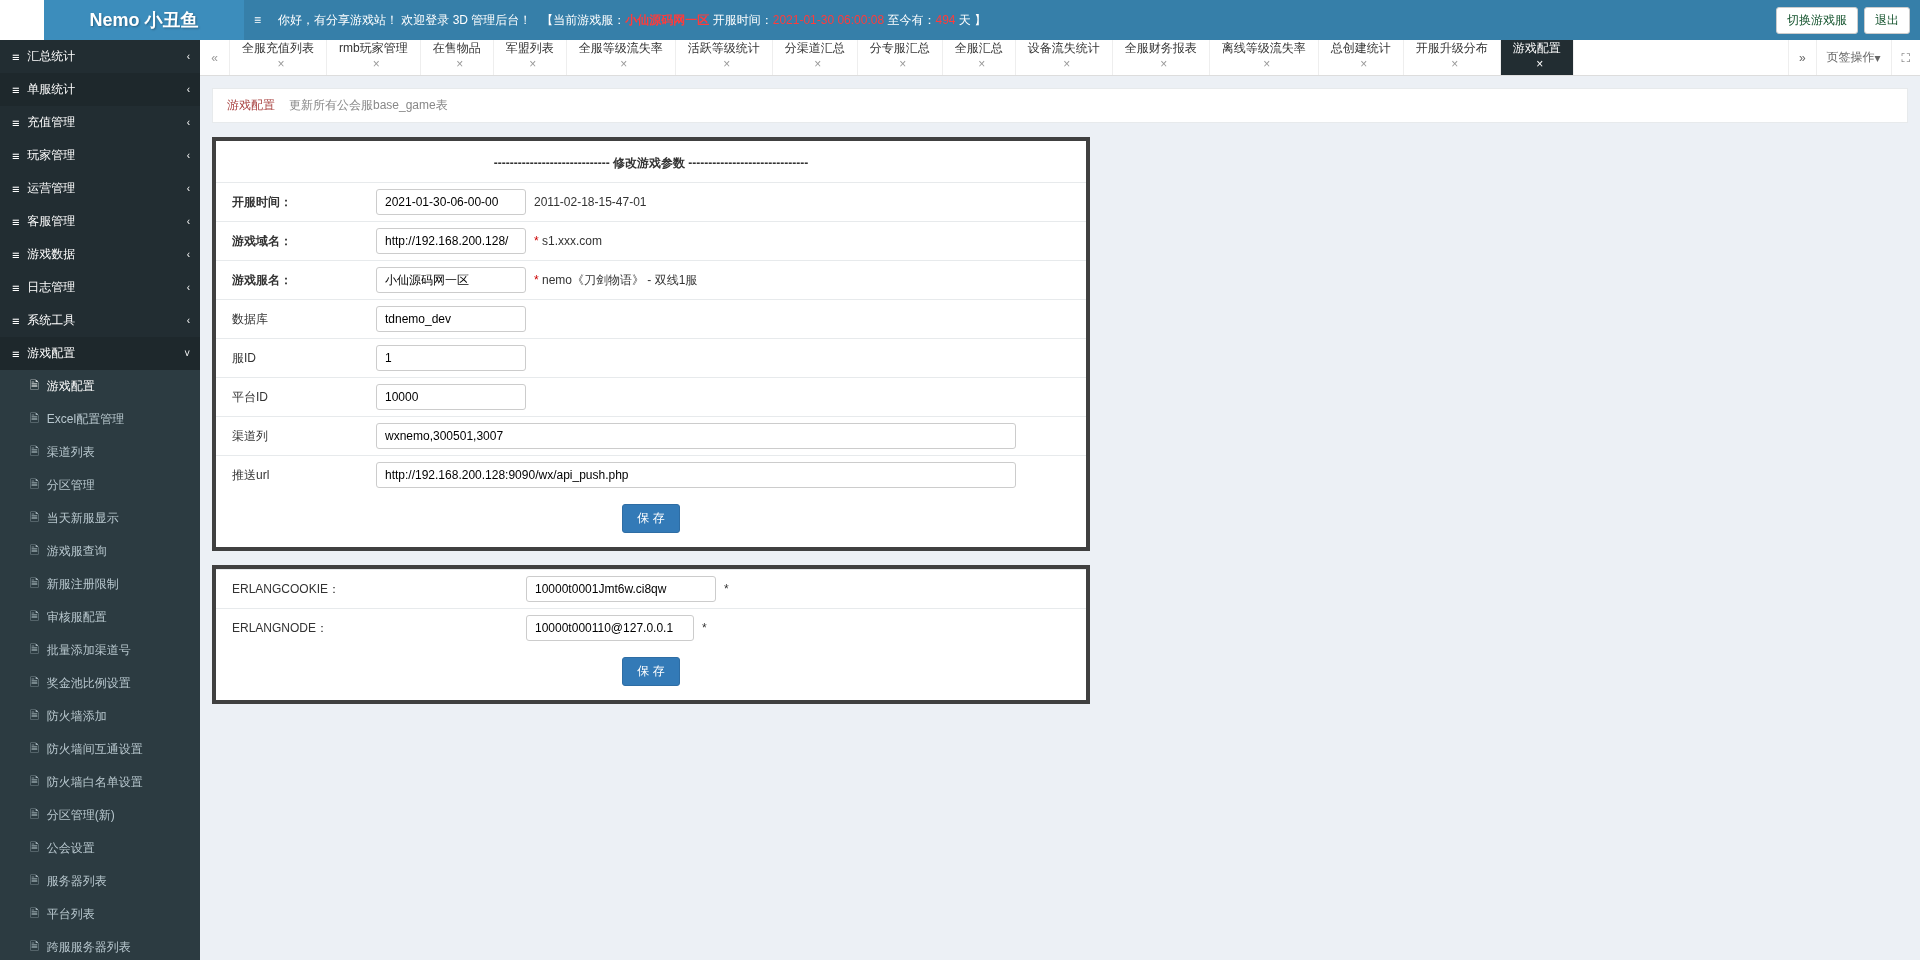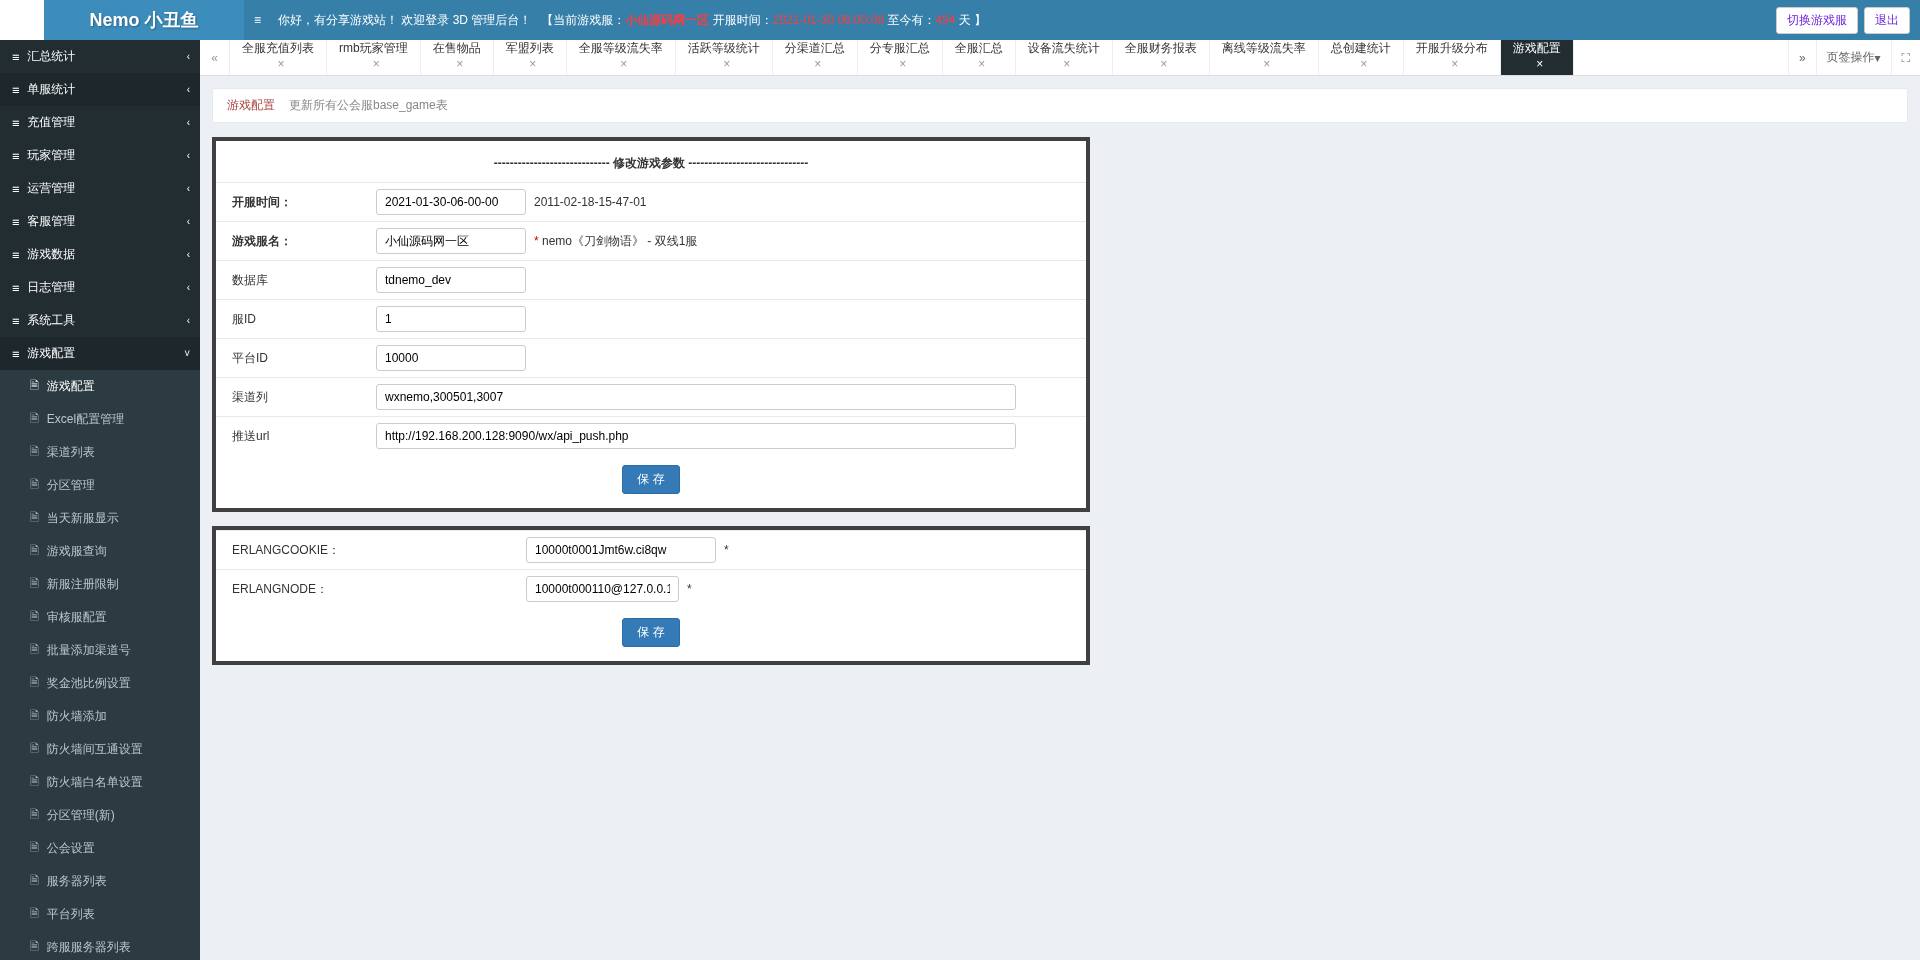--- a/index.html
+++ b/index.html
@@ -5,21 +5,21 @@
 * { margin:0; padding:0; box-sizing:border-box; font-family:"Microsoft YaHei",Arial,sans-serif; }
 body { font-size:12px; color:#333; background:#fff; overflow:hidden; }
 .topbar { height:40px; background:#367fa9; display:flex; align-items:center; color:#fff;margin-left:44px; }
 .logo { width:200px; height:40px; background:#3c8dbc; display:flex; align-items:center; justify-content:center; font-size:18px; font-weight:bold; text-shadow:1px 1px 2px rgba(0,0,0,0.3); }
 .topbar-main { flex:1; display:flex; align-items:center; padding:0 10px; }
 .burger { width:14px; cursor:pointer; margin-right:10px; }
 .top-text { font-size:12px; color:#fff; }
 .top-text .red { color:#ff3b3b; font-weight:bold; }
 .top-text .red2 { color:#ff3b3b; }
 .top-btns { padding-right:10px; display:flex; gap:6px; }
-.top-btns button { background:#fff; border:1px solid #ccc; color:#6d28d9; padding:4px 10px; border-radius:3px; font-size:12px; cursor:pointer; }
+.top-btns button { background:#fff; border:1px solid #ccc; color:#14532d; padding:4px 10px; border-radius:3px; font-size:12px; cursor:pointer; }
 .layout { display:flex; height:calc(100vh - 40px); }
 .sidebar { width:200px; background:#222d32; color:#b8c7ce; overflow-y:auto; }
 .side-item { display:flex; align-items:center; padding:8px 12px; cursor:pointer; position:relative; }
 .side-item.h1 { color:#fff; }
 .side-item.h1.active { background:#1e282c; }
 .side-item .mi { margin-right:8px; font-family:monospace; }
 .side-item .chev { position:absolute; right:10px; font-size:10px; }
 .side-sub { background:#2c3b41; }
 .side-sub .sub-item { display:flex; align-items:center; padding:7px 12px 7px 30px; cursor:pointer; }
 .side-sub .sub-item.active { color:#fff; }
@@ -282,20 +282,27 @@
           <div class="form-panel">
             <div class="form-title">----------------------------- 修改游戏参数 ------------------------------</div>
             <div class="frow">
               <div class="flabel"><b>开服时间：</b></div>
               <div class="fctrl">
                 <input type="text" style="width: 150px;" value="2021-01-30-06-00-00">
                 <span class="hint">2011-02-18-15-47-01</span>
               </div>
             </div>
             <div class="frow">
+              <div class="flabel"><b>游戏域名：</b></div>
+              <div class="fctrl">
+                <input type="text" style="width: 150px;" value="http://192.168.200.128/">
+                <span class="hint"><span class="star">*</span> s1.xxx.com</span>
+              </div>
+            </div>
+            <div class="frow">
               <div class="flabel"><b>游戏服名：</b></div>
               <div class="fctrl">
                 <input type="text" style="width: 150px;" value="小仙源码网一区">
                 <span class="hint"><span class="star">*</span> nemo《刀剑物语》 - 双线1服</span>
               </div>
             </div>
             <div class="frow">
               <div class="flabel">数据库</div>
               <div class="fctrl">
                   <input type="text" style="width: 150px;" value="tdnemo_dev">
@@ -332,21 +339,21 @@
             <div class="frow">
               <div class="flabel" style="width:300px">ERLANGCOOKIE：</div>
               <div class="fctrl">
                 <input type="text" style="width: 190px;" value="10000t0001Jmt6w.ci8qw">
                 <span class="hint star">*</span>
               </div>
             </div>
             <div class="frow">
               <div class="flabel" style="width:300px">ERLANGNODE：</div>
               <div class="fctrl">
-                <input type="text" style="width: 153px; text-align: center;" value="10000t000110@127.0.0.1">
+                <input type="text" style="width: 168px;" value="10000t000110@127.0.0.1">
                 <span class="hint star">*</span>
               </div>
             </div>
             <div class="save-row"><button class="btn-save">保 存</button></div>
           </div>
         </div>
         <div class="col-right"></div>
       </div>
     </div>
   </div>

